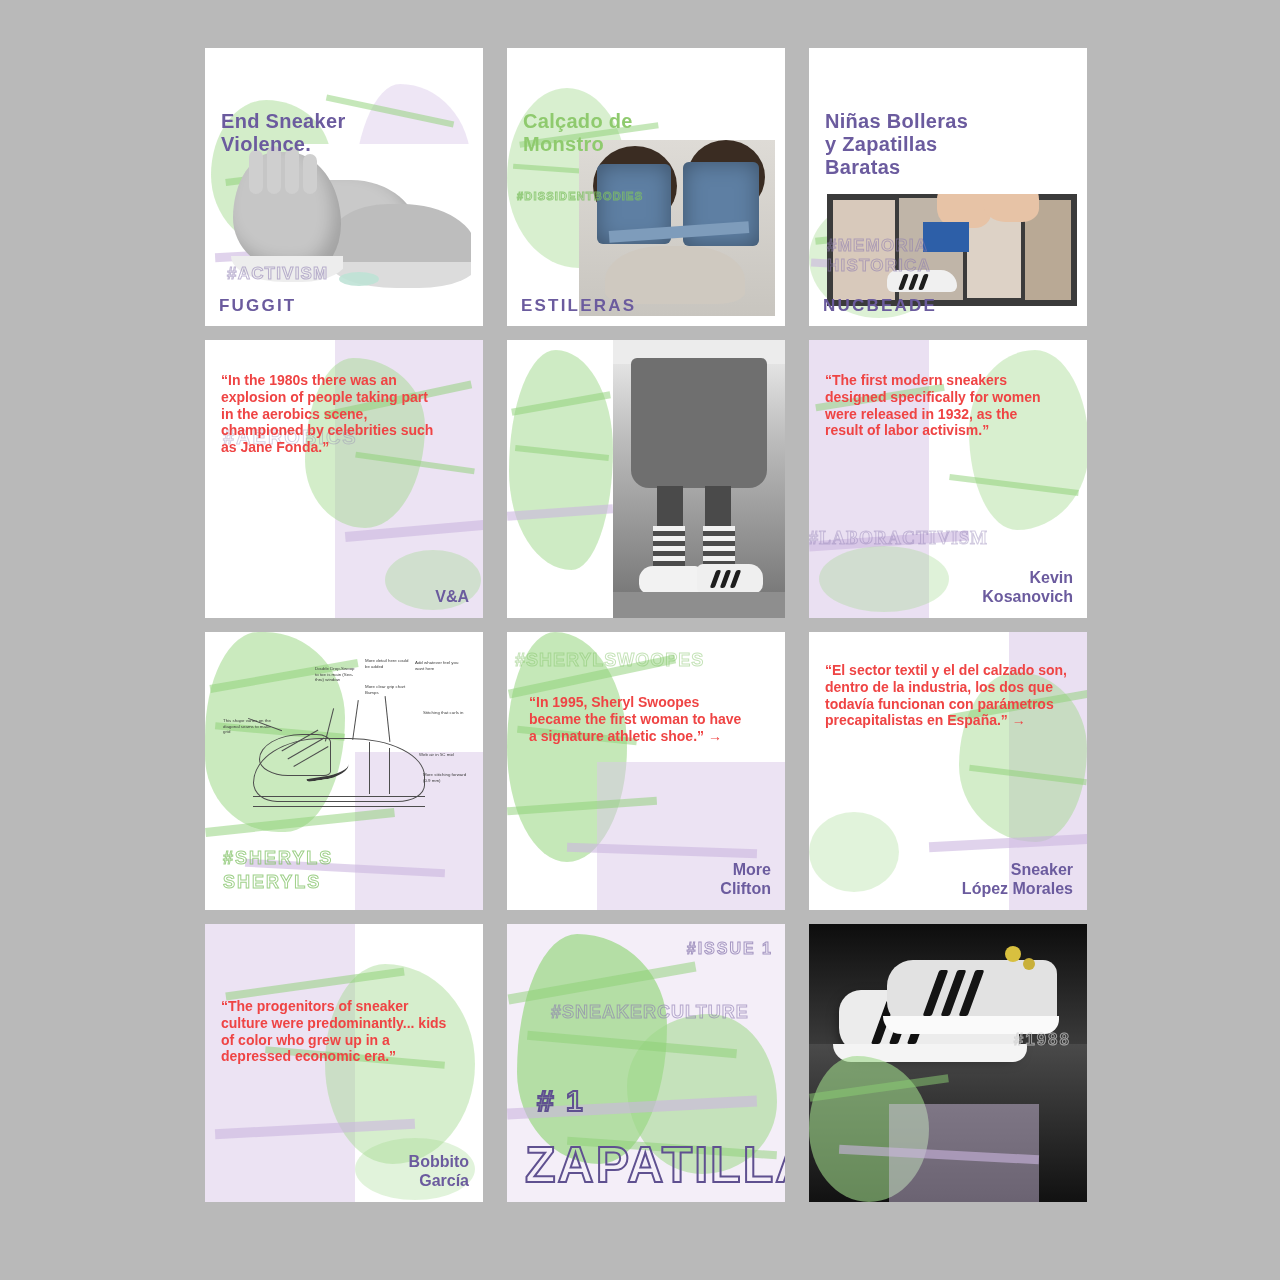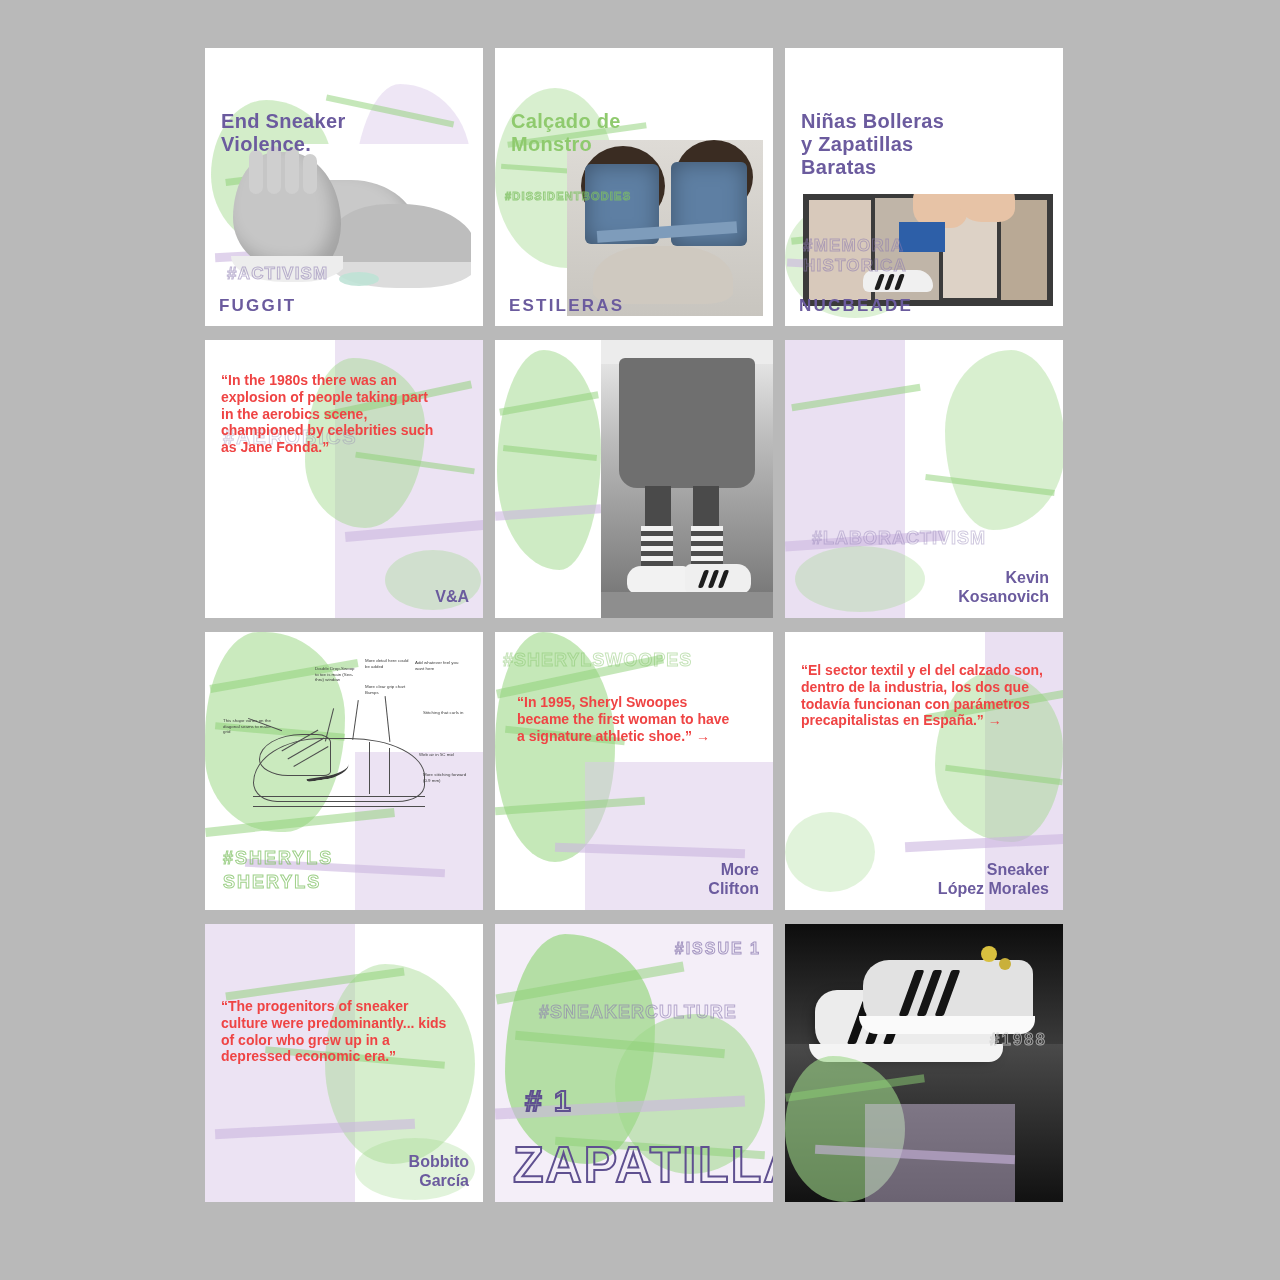--- a/index.html
+++ b/index.html
@@ -9,21 +9,21 @@
     font-family:"Liberation Sans", sans-serif;
     overflow:hidden;
   }
   .grid{
     position:absolute;
     left:205px;top:48px;
     width:870px;
     display:grid;
     grid-template-columns:repeat(3,278px);
     grid-template-rows:repeat(4,278px);
-    gap:14px 12px;
+    gap:14px 24px;
   }
   .card{
     position:relative;
     width:278px;height:278px;
     background:#ffffff;
     overflow:hidden;
   }
   
   .tex{position:absolute;inset:0;pointer-events:none;}
   .blobG{position:absolute;background:#9fd98a;opacity:.62;filter:blur(.3px);}
@@ -276,21 +276,22 @@
 
   <div class="card">
     <div class="tex">
       <div class="blobP" style="left:0;top:0;width:120px;height:278px;opacity:.55;"></div>
       <div class="blobG" style="left:160px;top:10px;width:120px;height:180px;border-radius:55% 45% 60% 40%/45% 55% 45% 55%;opacity:.4;"></div>
       <div class="streak" style="left:6px;top:54px;width:130px;height:7px;transform:rotate(-9deg);"></div>
       <div class="streak" style="left:140px;top:142px;width:130px;height:6px;transform:rotate(7deg);"></div>
       <div class="streakP" style="left:0px;top:196px;width:160px;height:10px;transform:rotate(-4deg);"></div>
       <div class="blobG" style="left:10px;top:206px;width:130px;height:66px;border-radius:50%;opacity:.32;"></div>
     </div>
-    <div class="hash" style="left:27px;top:188px;font-size:18px;letter-spacing:1px;opacity:.4;">#LABORACTIVISM</div>
+    <div class="hash" style="left:0;top:188px;font-size:18px;letter-spacing:1px;opacity:.4;font-family:Liberation Serif, serif;">#LABORACTIVISM</div>
+    <div class="quote" style="position:absolute;left:16px;top:32px;width:230px;">“The first modern sneakers designed specifically for women were released in 1932, as the result of labor activism.”</div>
     <div class="attrib">
       <span>Kevin</span><br>
       <span>Kosanovich</span>
     </div>
   </div>
 
   <div class="card">
     <div class="tex">
       <div class="blobG" style="left:0;top:0;width:140px;height:200px;border-radius:40% 60% 45% 55%/55% 45% 60% 40%;opacity:.55;"></div>
       <div class="blobP" style="left:150px;top:120px;width:128px;height:158px;opacity:.5;"></div>

